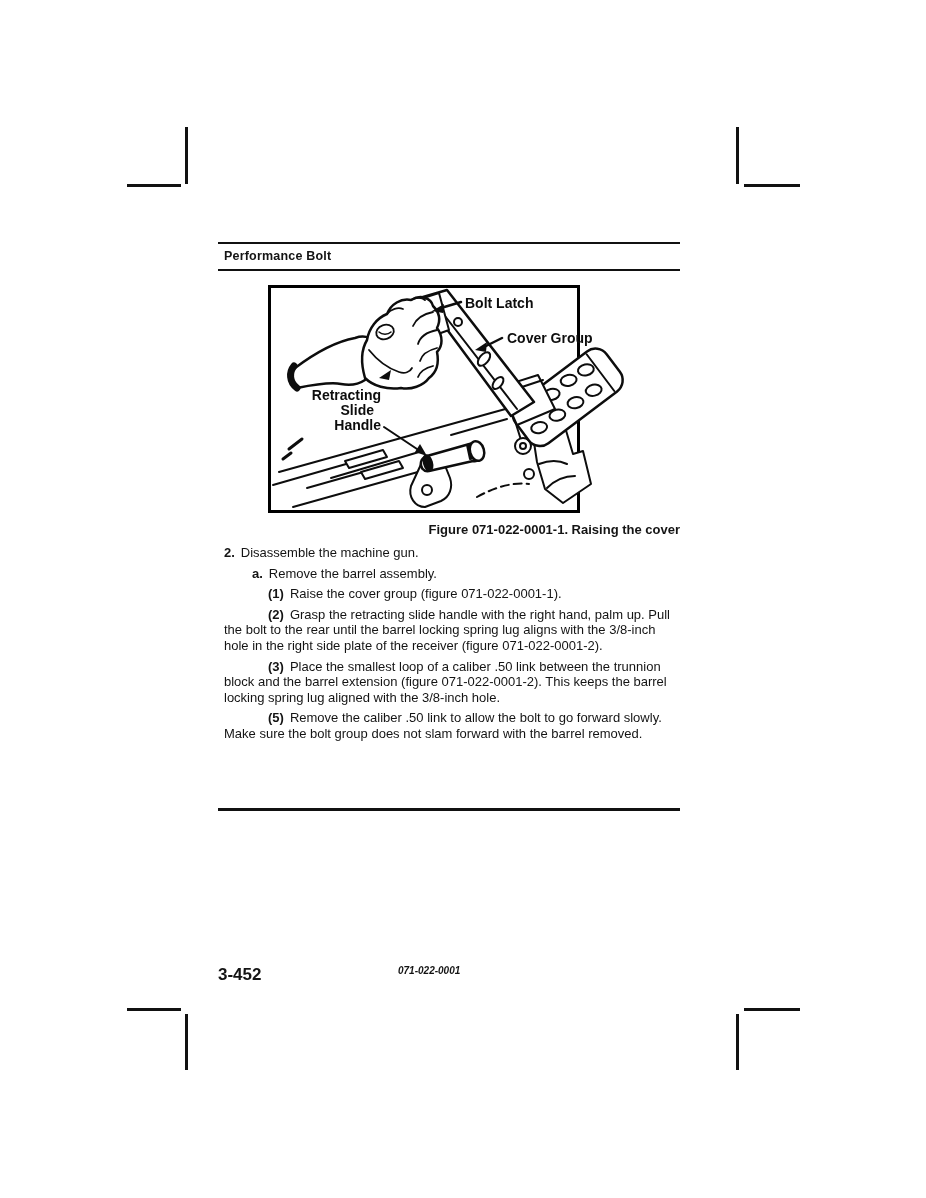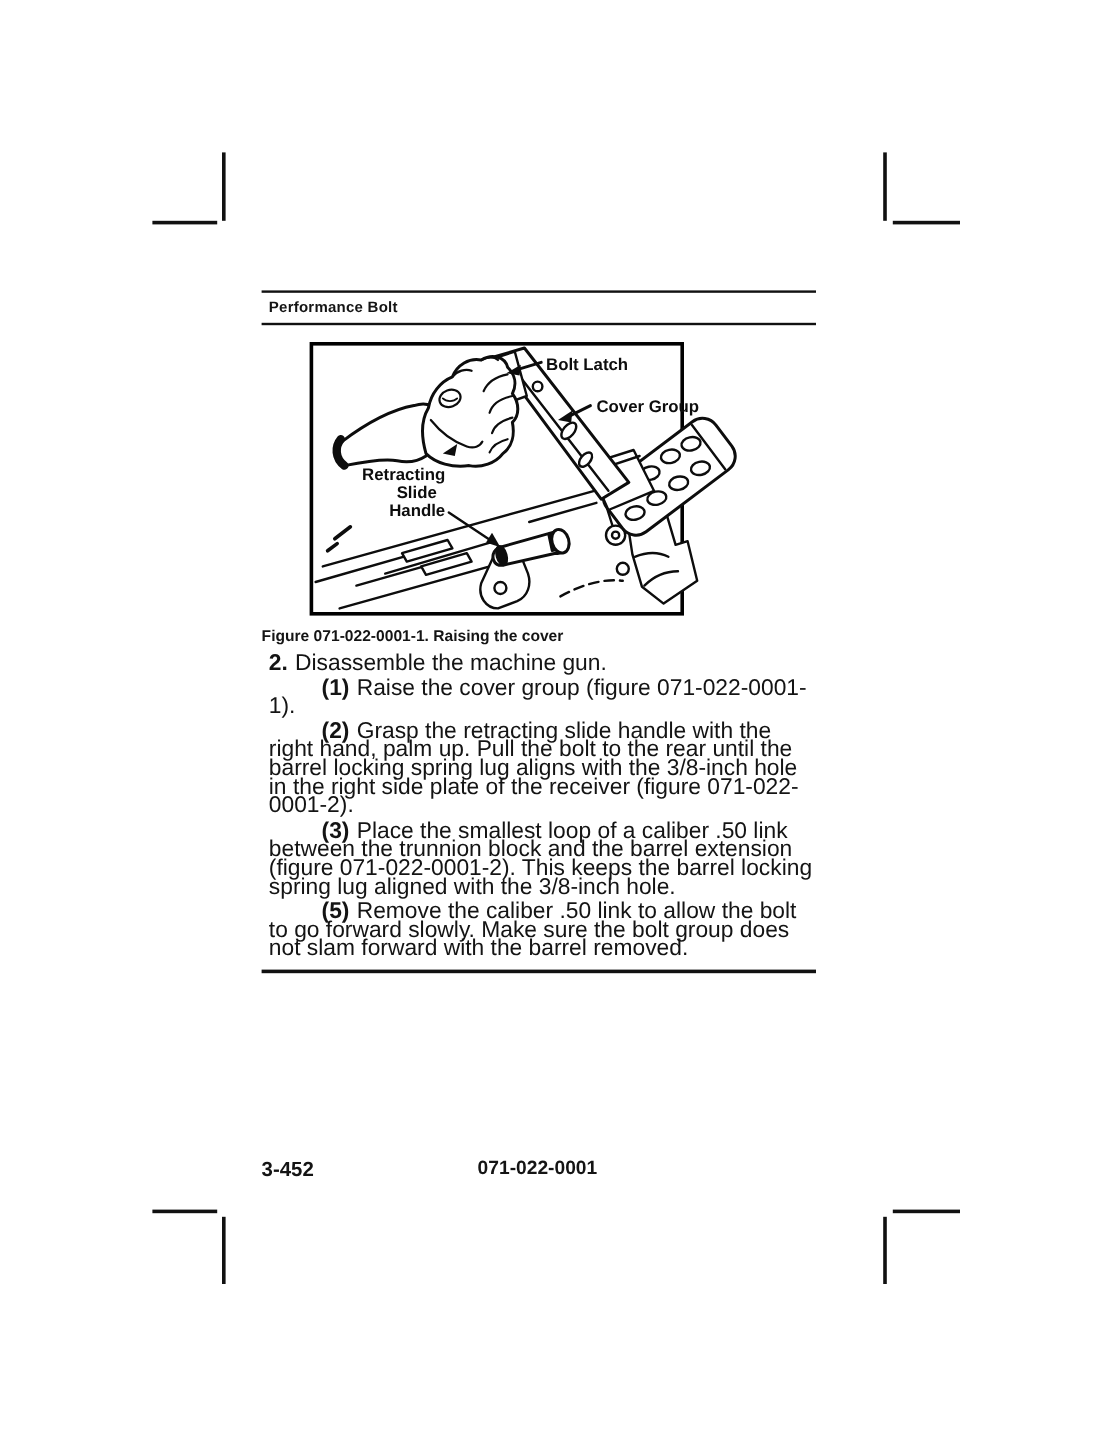--- a/index.html
+++ b/index.html
@@ -15,42 +15,42 @@
 
   
   .rule { position:absolute; background:#111; }
   #hdr-title {
     position:absolute; left:224px; top:249px;
     font-size:12.5px; font-weight:bold; letter-spacing:0.2px;
   }
 
   
   #figure-box {
-    position:absolute; left:258px; top:285px;
+    position:absolute; left:268px; top:285px;
     width:312px; height:228px;
     border:3px solid #000; background:#fff;
   }
   #figure-caption {
     position:absolute; left:218px; top:522px; width:462px;
-    text-align:left; font-size:13px; font-weight:bold;
+    text-align:right; font-size:13px; font-weight:bold;
   }
 
   
   #steps {
     position:absolute; left:218px; top:545px; width:462px;
-    font-size:19px; line-height:15.6px;
+    font-size:13px; line-height:15.6px;
   }
   #steps p { margin:0 0 5px 6px; }
   #steps p.sub-a { margin-left:34px; }
   #steps p.sub-num { text-indent:44px; }
   #steps strong { font-weight:bold; margin-right:6px; }
 
   
   #footer-page { position:absolute; left:218px; top:965px; font-size:17px; font-weight:bold; }
-  #footer-doc  { position:absolute; left:398px; top:965px; font-size:16px; font-weight:bold; }
+  #footer-doc  { position:absolute; left:398px; top:965px; font-size:10px; font-weight:bold;font-style:italic; }
 
   svg text {
     font-family:"Liberation Sans", sans-serif;
     font-weight:bold; font-size:14px; fill:#0d0d0d;
   }
 </style>
 </head>
 <body>
 
 <div class="mark" style="left:185px;top:127px;width:3px;height:57px;"></div>
@@ -162,20 +162,23 @@
     <text x="110" y="142" text-anchor="end" font-size="13.5">Handle</text>
   </svg>
 </div>
 
 <div id="figure-caption">Figure 071-022-0001-1. Raising the cover</div>
 
 <div id="steps">
   <p>
     <strong>2.</strong><span>Disassemble the machine gun.</span>
   </p>
+  <p class="sub-a">
+    <strong>a.</strong><span>Remove the barrel assembly.</span>
+  </p>
   <p class="sub-num">
     <strong>(1)</strong><span>Raise the cover group (figure 071-022-0001-1).</span>
   </p>
   <p class="sub-num">
     <strong>(2)</strong><span>Grasp the retracting slide handle with the right hand, palm up. Pull the bolt to the rear until the barrel locking spring lug aligns with the 3/8-inch hole in the right side plate of the receiver (figure 071-022-0001-2).</span>
   </p>
   <p class="sub-num">
     <strong>(3)</strong><span>Place the smallest loop of a caliber .50 link between the trunnion block and the barrel extension (figure 071-022-0001-2). This keeps the barrel locking spring lug aligned with the 3/8-inch hole.</span>
   </p>
   <p class="sub-num">

